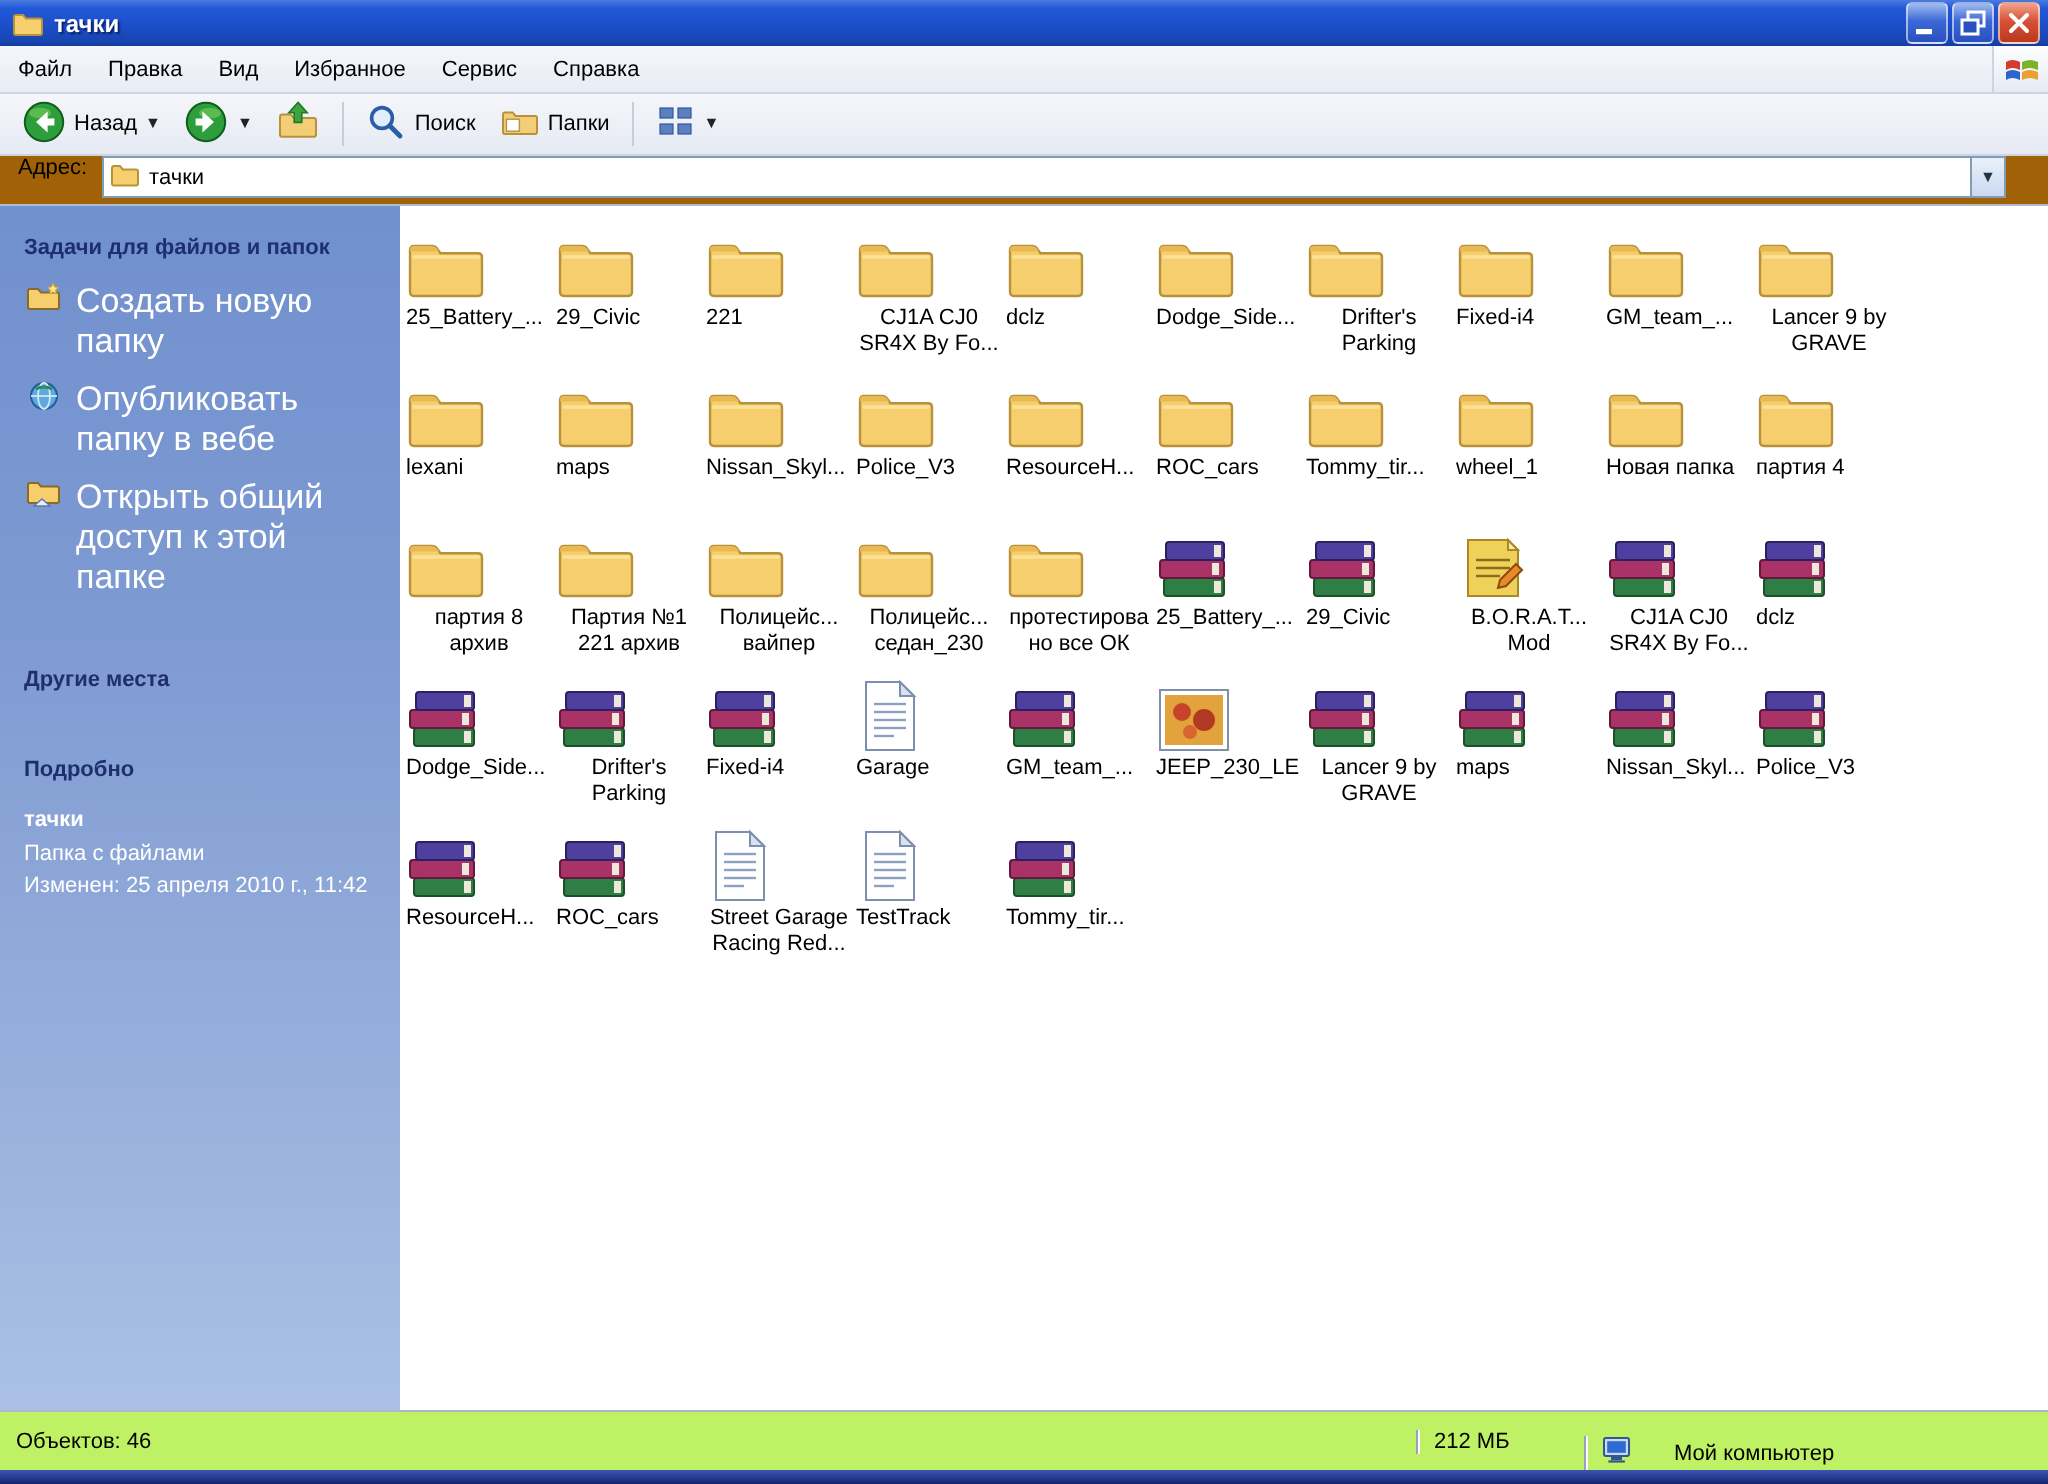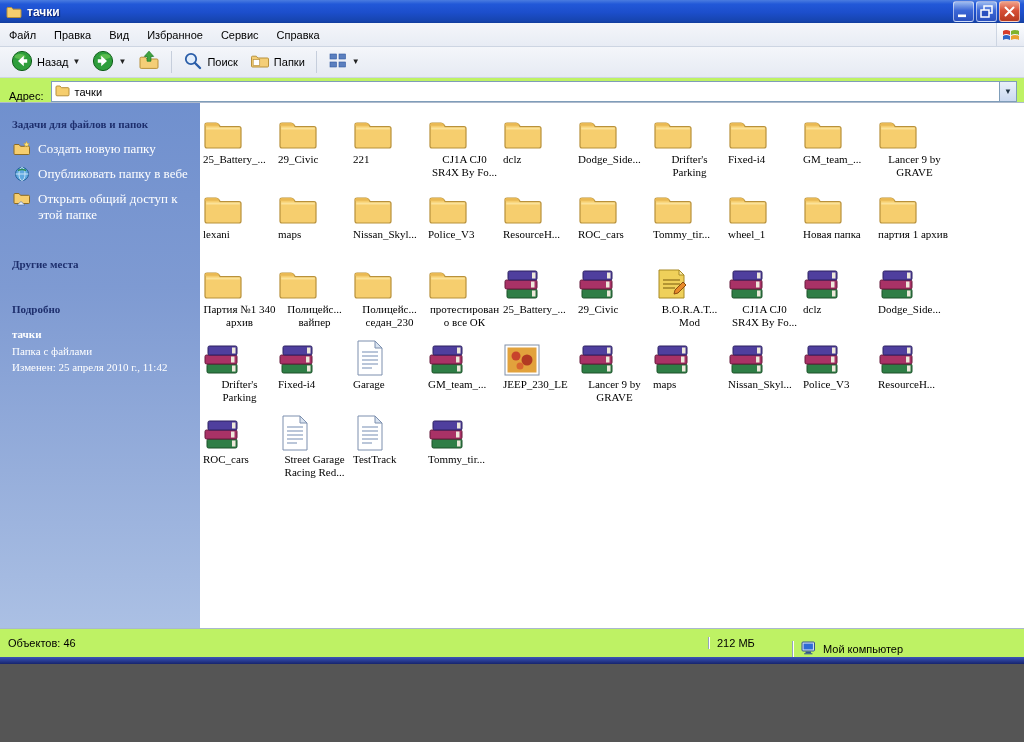--- a/index.html
+++ b/index.html
@@ -1,19 +1,19 @@
 <!DOCTYPE html>
 <html><head>
 <meta charset="utf-8">
 <style>
   * { box-sizing: border-box; margin: 0; padding: 0; }
   html,body { background:#555; }
   body { font-family: "Liberation Sans", sans-serif; }
   .window {
-    width: 1024px; height: 664px; display: flex; flex-direction: column;
+    width: 1024px; height: 742px; display: flex; flex-direction: column;
     overflow: hidden; background: #fff; cursor: default; user-select: none;
   }
   
   .titlebar {
     flex: 0 0 23px; display: flex; align-items: center; padding: 0 4px;
     background: linear-gradient(180deg,#4A7CE0 0%,#2258D8 18%,#1C4ECB 55%,#1644AE 92%,#123C9C 100%);
   }
   .win-icon { width: 17px; height: 17px; margin: 0 4px 0 2px; display:flex; align-items:center; }
   .title-text { color: #fff; font-size: 12px; font-weight: bold; text-shadow: 1px 1px 1px rgba(0,0,40,.6); }
   .tb-buttons { margin-left: auto; display: flex; gap: 2px; }
@@ -36,59 +36,59 @@
   
   .toolbar {
     flex: 0 0 31px; display: flex; align-items: center; gap: 2px; padding: 0 6px;
     background: linear-gradient(#F4F6FA,#E6EAF3); border-bottom: 1px solid #CDD5E2;
   }
   .tool-btn { display: flex; align-items: center; gap: 4px; padding: 2px 5px; border-radius: 3px; font-size: 11px; color:#000; }
   .chev { font-size: 8px; color: #222; line-height: 1; }
   .tsep { width: 1px; height: 22px; background: #C6CEDC; margin: 0 4px; }
   
   .addressbar {
-    flex: 0 0 25px; display: flex; align-items: flex-end; gap: 7px; padding: 0 7px 0 9px;
-    background: #bef264; border-bottom: 1px solid #AEBACD;
+    flex: 0 0 25px; display: flex; align-items: flex-start; gap: 7px; padding: 0 21px 0 9px;
+    background: #a16207; border-bottom: 1px solid #AEBACD;
   }
   .addr-label { font-size: 11px; color: #000; }
   .addr-combo {
     flex: 1; height: 21px; background: #fff; border: 1px solid #7F9DB9;
     display: flex; align-items: center; gap: 5px; padding-left: 3px; font-size: 11px;
   }
   .addr-drop {
     margin-left: auto; width: 17px; align-self: stretch;
     background: linear-gradient(#E9F0FA,#CBD9F0); border-left: 1px solid #7F9DB9;
     display: flex; align-items: center; justify-content: center; font-size: 8px; color: #234;
   }
   
-  .main { flex: 1; display: flex; min-height: 0; font-family: Liberation Serif, serif; }
+  .main { flex: 1; display: flex; min-height: 0; }
   .sidebar {
     flex: 0 0 200px; width: 200px; padding: 15px 12px 0 12px; overflow: hidden;
     background: linear-gradient(180deg,#7090CE 0%,#7E9AD2 35%,#96AEDB 70%,#ABC0E4 100%);
   }
   .sb-header { font-size: 11px; font-weight: bold; color: #1E2F6D; margin-bottom: 11px; }
-  .sb-link { display: flex; gap: 7px; align-items: flex-start; font-size: 13px; color: #fff; margin: 0 0 9px 1px; cursor: pointer; }
+  .sb-link { display: flex; gap: 7px; align-items: flex-start; font-size: 17px; color: #fff; margin: 0 0 9px 1px; cursor: pointer; }
   .sb-link .sicon { flex: 0 0 18px; display: flex; }
   .sb-gap1 { height: 26px; } .sb-gap2 { height: 22px; }
   .sb-details { color: #fff; font-size: 11px; line-height: 16px; }
   .sb-details .dname { font-weight: bold; margin-bottom: 1px; }
   .content { flex: 1; background: #fff; overflow: hidden; }
   .file-grid { display: grid; grid-template-columns: repeat(10, 75px); grid-auto-rows: 75px; padding: 7px 0 0 3px; }
   .cell { width: 75px; display: flex; flex-direction: column; align-items: flex-start; overflow: hidden; }
   .ficon { height: 40px; display: flex; align-items: flex-end; justify-content: center; margin-top: 2px; }
   .flabel { font-size: 11px; line-height: 13px; text-align: center; max-width: 73px; color: #000; overflow-wrap: break-word; margin-top: 1px; }
   
   .statusbar {
     flex: 0 0 17px; display: flex; align-items: center; font-size: 11px; color: #000;
     background: #bef264; border-top: 1px solid #A9B8CE;
   }
   .sb-cell { display: flex; align-items: center; padding: 0 8px; }
   .sb-cell.grow { flex: 1; }
   .sb-cell.size { flex: 0 0 84px; border-left: 1px solid #95A4BC; box-shadow: inset 1px 0 0 #fff; }
-  .sb-cell.loc  { flex: 0 0 232px; gap: 6px; border-left: 1px solid #95A4BC; box-shadow: inset 1px 0 0 #fff; margin-top: 12px; }
+  .sb-cell.loc  { flex: 0 0 232px; gap: 20px; border-left: 1px solid #95A4BC; box-shadow: inset 1px 0 0 #fff; margin-top: 12px; }
   
   .taskbar-strip { flex: 0 0 7px; background: linear-gradient(180deg,#3A54B8,#16246E); }
 </style>
 </head>
 <body>
 
 <div class="window">
 
   <div class="titlebar">
     <span class="win-icon">
@@ -454,31 +454,41 @@
           <span class="flabel">Новая папка</span>
         </div>
         <div class="cell">
           <span class="ficon">
             <svg width="40" height="35" viewBox="0 0 40 35">
               <path d="M2 8 Q2 6 4 6 L13 6 Q14.6 6 15.6 7.4 L17.2 9.6 L36 9.6 Q38 9.6 38 11.6 L38 29 Q38 31 36 31 L4 31 Q2 31 2 29 Z" fill="#F6CE6E" stroke="#B8913B" stroke-width="1.2"></path>
               <path d="M2 8 Q2 6 4 6 L13 6 Q14.6 6 15.6 7.4 L16.6 8.8 L2 8.8 Z" fill="#E9B954"></path>
               <path d="M3.2 10.6 L36.8 10.6 L36.8 12.4 L3.2 12.4 Z" fill="#FCE49C" opacity="0.9"></path>
             </svg>
           </span>
-          <span class="flabel">партия 1 архив</span>
-        </div>
-        <div class="cell">
-          <span class="ficon">
-            <svg width="40" height="35" viewBox="0 0 40 35">
-              <path d="M2 8 Q2 6 4 6 L13 6 Q14.6 6 15.6 7.4 L17.2 9.6 L36 9.6 Q38 9.6 38 11.6 L38 29 Q38 31 36 31 L4 31 Q2 31 2 29 Z" fill="#F6CE6E" stroke="#B8913B" stroke-width="1.2"></path>
-              <path d="M2 8 Q2 6 4 6 L13 6 Q14.6 6 15.6 7.4 L16.6 8.8 L2 8.8 Z" fill="#E9B954"></path>
-              <path d="M3.2 10.6 L36.8 10.6 L36.8 12.4 L3.2 12.4 Z" fill="#FCE49C" opacity="0.9"></path>
-            </svg>
-          </span>
-          <span class="flabel">Партия №1 340 архив</span>
+          <span class="flabel">партия 4</span>
+        </div>
+        <div class="cell">
+          <span class="ficon">
+            <svg width="40" height="35" viewBox="0 0 40 35">
+              <path d="M2 8 Q2 6 4 6 L13 6 Q14.6 6 15.6 7.4 L17.2 9.6 L36 9.6 Q38 9.6 38 11.6 L38 29 Q38 31 36 31 L4 31 Q2 31 2 29 Z" fill="#F6CE6E" stroke="#B8913B" stroke-width="1.2"></path>
+              <path d="M2 8 Q2 6 4 6 L13 6 Q14.6 6 15.6 7.4 L16.6 8.8 L2 8.8 Z" fill="#E9B954"></path>
+              <path d="M3.2 10.6 L36.8 10.6 L36.8 12.4 L3.2 12.4 Z" fill="#FCE49C" opacity="0.9"></path>
+            </svg>
+          </span>
+          <span class="flabel">партия 8 архив</span>
+        </div>
+        <div class="cell">
+          <span class="ficon">
+            <svg width="40" height="35" viewBox="0 0 40 35">
+              <path d="M2 8 Q2 6 4 6 L13 6 Q14.6 6 15.6 7.4 L17.2 9.6 L36 9.6 Q38 9.6 38 11.6 L38 29 Q38 31 36 31 L4 31 Q2 31 2 29 Z" fill="#F6CE6E" stroke="#B8913B" stroke-width="1.2"></path>
+              <path d="M2 8 Q2 6 4 6 L13 6 Q14.6 6 15.6 7.4 L16.6 8.8 L2 8.8 Z" fill="#E9B954"></path>
+              <path d="M3.2 10.6 L36.8 10.6 L36.8 12.4 L3.2 12.4 Z" fill="#FCE49C" opacity="0.9"></path>
+            </svg>
+          </span>
+          <span class="flabel">Партия №1 221 архив</span>
         </div>
         <div class="cell">
           <span class="ficon">
             <svg width="40" height="35" viewBox="0 0 40 35">
               <path d="M2 8 Q2 6 4 6 L13 6 Q14.6 6 15.6 7.4 L17.2 9.6 L36 9.6 Q38 9.6 38 11.6 L38 29 Q38 31 36 31 L4 31 Q2 31 2 29 Z" fill="#F6CE6E" stroke="#B8913B" stroke-width="1.2"></path>
               <path d="M2 8 Q2 6 4 6 L13 6 Q14.6 6 15.6 7.4 L16.6 8.8 L2 8.8 Z" fill="#E9B954"></path>
               <path d="M3.2 10.6 L36.8 10.6 L36.8 12.4 L3.2 12.4 Z" fill="#FCE49C" opacity="0.9"></path>
             </svg>
           </span>
           <span class="flabel">Полицейс... вайпер</span>

